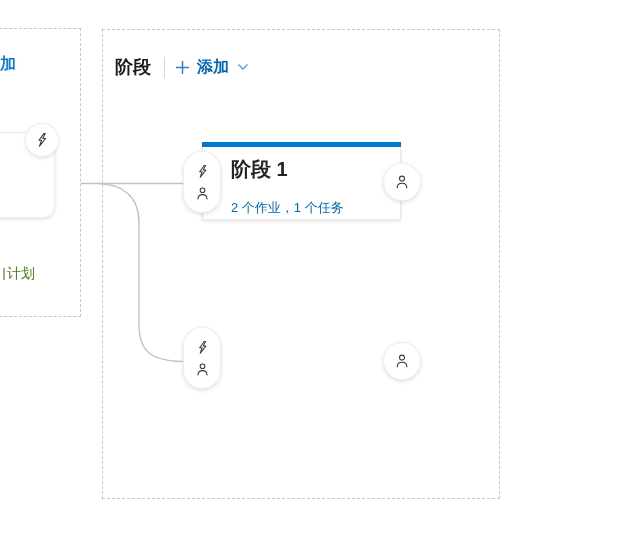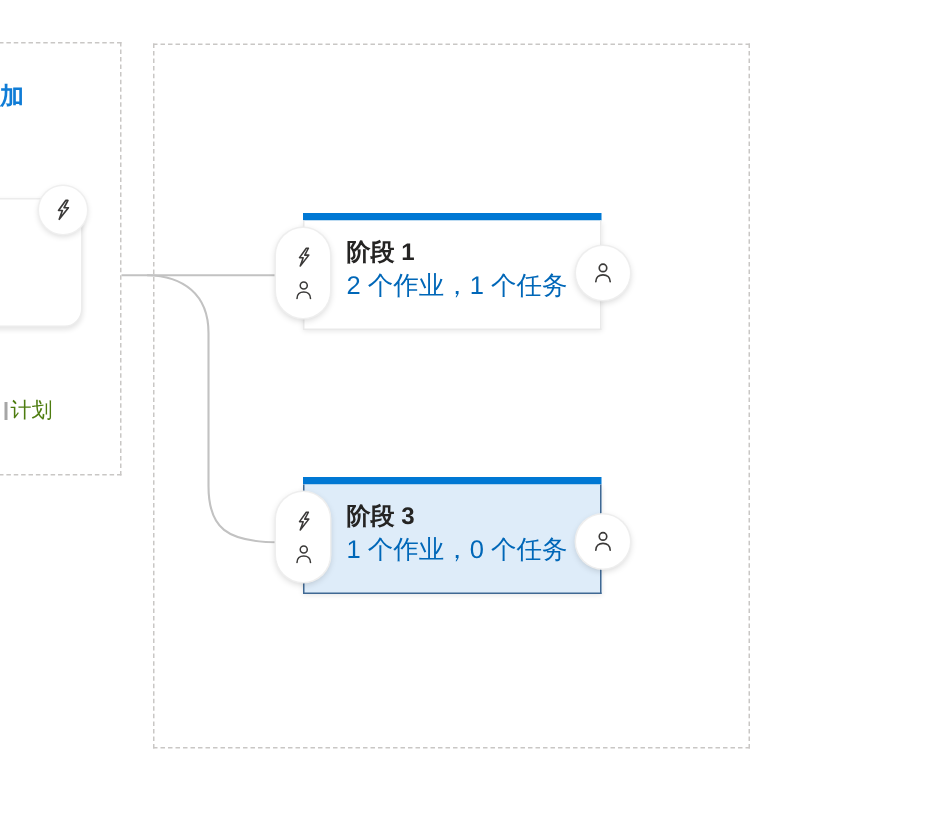--- a/index.html
+++ b/index.html
@@ -72,22 +72,22 @@
   .stage-card .body {
     height: 73px; background: #ffffff;
     border: 1px solid #e9e9e9; border-top: none;
     box-shadow: 0 1.6px 3.6px rgba(0,0,0,0.10);
     padding: 13px 0 0 28px;
   }
   .stage-card.selected .body {
     background: #deecf9;
     border: 1px solid #3f6893; border-top: none;
   }
-  .stage-name { font-size: 16px; font-weight: 700; color: #252423; line-height: 18px; }
-  .stage-summary { font-size: 17px; color: #0067b8; margin-top: 5px; line-height: 16px; }
+  .stage-name { font-size: 20px; font-weight: 700; color: #252423; line-height: 18px; }
+  .stage-summary { font-size: 13px; color: #0067b8; margin-top: 22px; line-height: 16px; }
 
   .card-stage-1 { top: 142px; }
   .card-stage-3 { top: 318px; }
 
   
   .pre-pill {
     position: absolute; width: 36px; height: 60px; border-radius: 18px;
     background: #fff;
     box-shadow: 0 0 0 1px #eeeeee, 0 1.5px 5px rgba(0,0,0,0.18);
     display: flex; flex-direction: column; align-items: center; justify-content: center;
@@ -128,20 +128,37 @@
     <span class="icon">
       <svg width="16" height="16" viewBox="0 0 16 16">
         <path d="M9.8 1.6 L5.0 8.3 H7.6 L5.5 14.2 L11.6 6.5 H8.7 L11.3 1.6 Z" fill="none" stroke="#3b3a39" stroke-width="1.1" stroke-linejoin="round"></path>
       </svg>
     </span>
   </div>
 
   <div class="schedule-frag"></div>
   <span class="schedule-item">计划</span>
 
+  <div class="stages-header">
+    <span class="stages-title">阶段</span>
+    <span class="header-divider"></span>
+    <button class="add-button">
+      <span class="plus icon">
+        <svg width="15" height="15" viewBox="0 0 15 15">
+          <path d="M7.5 1 V14 M1 7.5 H14" stroke="#2f7fd0" stroke-width="1.5" fill="none"></path>
+        </svg>
+      </span>
+      <span class="add-text">添加</span>
+      <span class="chev icon">
+        <svg width="12" height="8" viewBox="0 0 12 8">
+          <path d="M1.5 1.5 L6 6 L10.5 1.5" fill="none" stroke="#5a9fd4" stroke-width="1.4"></path>
+        </svg>
+      </span>
+    </button>
+  </div>
 
   <div class="stage-card card-stage-1">
     <div class="topbar"></div>
     <div class="body">
       <div class="stage-name">阶段 1</div>
       <div class="stage-summary">2 个作业，1 个任务</div>
     </div>
   </div>
 
   <div class="pre-pill pill-stage-1">
@@ -160,27 +177,20 @@
 
   <div class="post-circle circle-stage-1">
     <span class="icon">
       <svg width="16" height="16" viewBox="0 0 16 16">
         <circle cx="8" cy="4.6" r="2.5" fill="none" stroke="#3b3a39" stroke-width="1.1"></circle>
         <path d="M3.2 13.8 C3.2 10.9 5.3 9.2 8 9.2 C10.7 9.2 12.8 10.9 12.8 13.8" fill="none" stroke="#3b3a39" stroke-width="1.1" stroke-linecap="round"></path>
       </svg>
     </span>
   </div>
 
-  <div class="stage-card card-stage-3 selected">
-    <div class="topbar"></div>
-    <div class="body">
-      <div class="stage-name">阶段 3</div>
-      <div class="stage-summary">1 个作业，0 个任务</div>
-    </div>
-  </div>
 
   <div class="pre-pill pill-stage-3">
     <span class="icon">
       <svg width="15" height="15" viewBox="0 0 16 16">
         <path d="M9.8 1.6 L5.0 8.3 H7.6 L5.5 14.2 L11.6 6.5 H8.7 L11.3 1.6 Z" fill="none" stroke="#3b3a39" stroke-width="1.1" stroke-linejoin="round"></path>
       </svg>
     </span>
     <span class="icon">
       <svg width="15" height="15" viewBox="0 0 16 16">
         <circle cx="8" cy="4.6" r="2.5" fill="none" stroke="#3b3a39" stroke-width="1.1"></circle>

